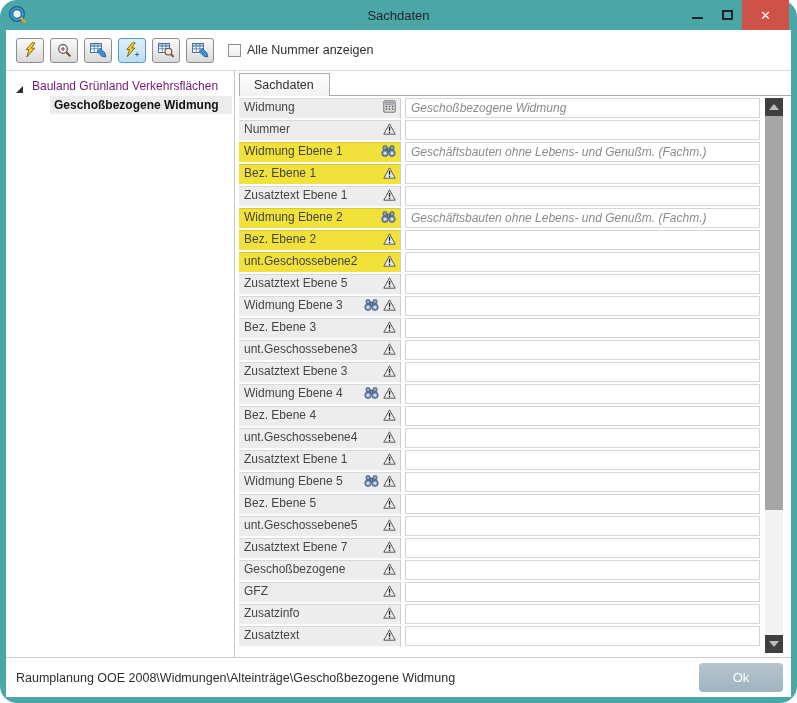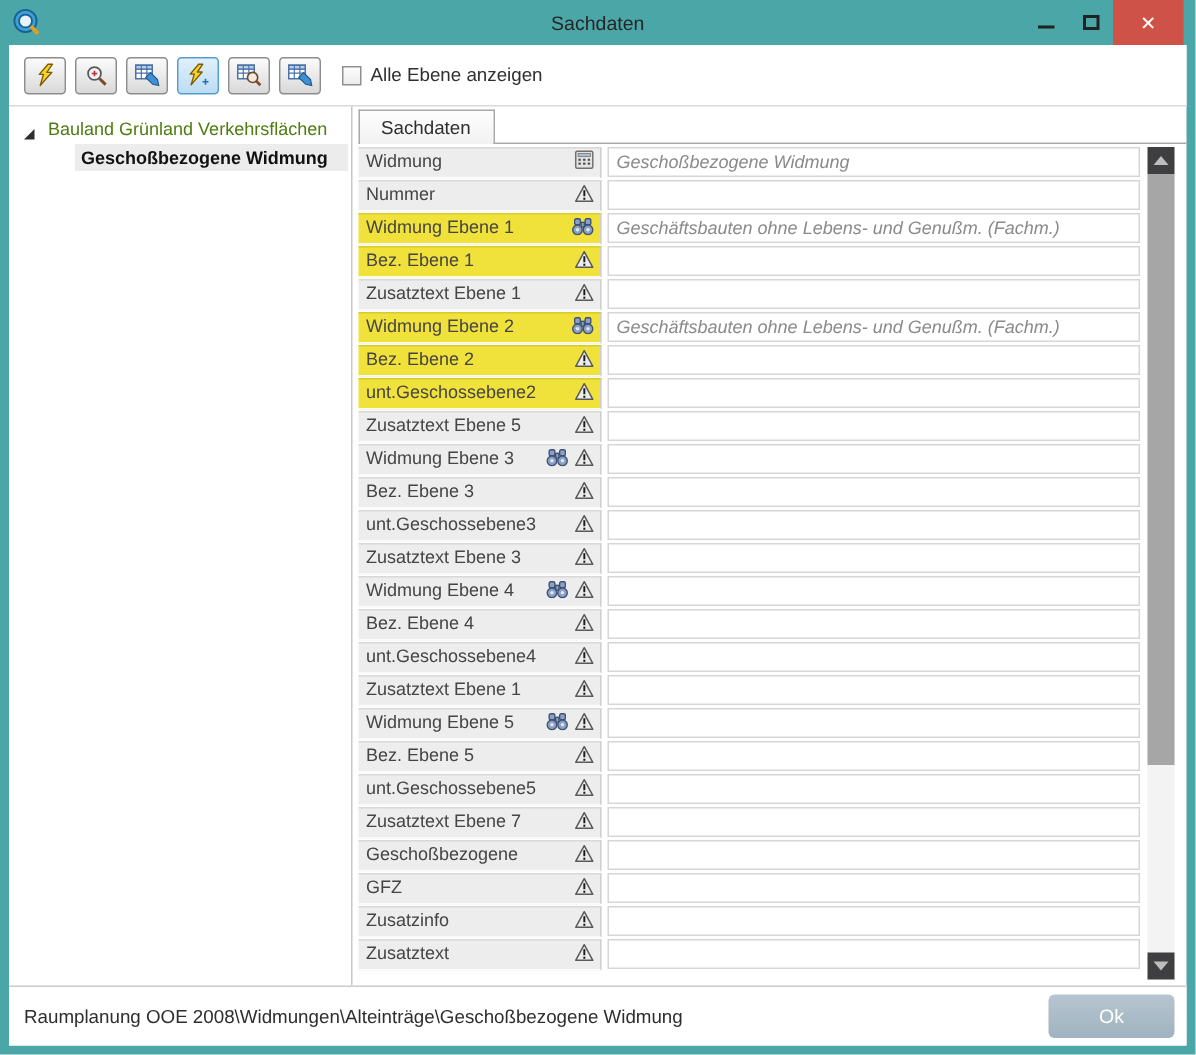--- a/index.html
+++ b/index.html
@@ -1,19 +1,19 @@
 <!DOCTYPE html>
 <html><head>
 <meta charset="utf-8">
 <style>
   * { box-sizing: border-box; margin: 0; padding: 0; }
   html,body { width: 797px; height: 703px; overflow: hidden; }
   body { font-family: "Liberation Sans", sans-serif; font-size: 12px; color: #3c3c3c; }
 
-  .window { position: absolute; inset: 0; background: #4ba6a8; }
+  .window { position: absolute; inset: 0; background: #4ba6a8; border-radius: 17px; }
 
   
   .titlebar { height: 30px; display: flex; align-items: center; position: relative; }
   .app-icon { margin-left: 8px; width: 20px; height: 20px; display: inline-flex; }
   .title { position: absolute; left: 0; right: 0; text-align: center; font-size: 13px; color: #262626; }
   .win-controls { position: absolute; right: 8px; top: 0; height: 30px; display: flex; align-items: stretch; }
   .cap-btn { width: 30px; display: flex; align-items: center; justify-content: center; cursor: default; }
   .glyph-min { width: 11px; height: 2px; background: #222; margin-top: 6px; }
   .glyph-max { width: 11px; height: 10px; border: 2px solid #222; background: transparent; }
   .btn-close { width: 47px; background: #ce5247; color: #fff; font-size: 13px; display: flex; align-items: center; justify-content: center; }
@@ -25,21 +25,21 @@
   .toolbar { height: 41px; display: flex; align-items: center; padding-left: 10px; border-bottom: 1px solid #d9d9d9; background: #fff; flex: 0 0 auto; }
   .tb-btn { width: 28px; height: 25px; border: 1px solid #8c8c8c; border-radius: 3px; background: linear-gradient(#fbfbfb, #d9d9d9); display: inline-flex; align-items: center; justify-content: center; margin-right: 6px; }
   .tb-btn.active { background: linear-gradient(#e1f0fb, #bcdcf2); border-color: #4f9cd1; }
   .chk-wrap { display: inline-flex; align-items: center; margin-left: 8px; }
   .checkbox { width: 13px; height: 13px; border: 1px solid #8f8f8f; background: linear-gradient(#fdfdfd,#ececec); display: inline-block; }
   .chk-label { margin-left: 6px; font-size: 12.5px; color: #2f2f2f; }
 
   
   .main { flex: 1 1 auto; display: flex; min-height: 0; }
   .tree-panel { width: 229px; border-right: 1px solid #c6c6c6; padding-top: 6px; flex: 0 0 auto; }
-  .tree-root { display: flex; align-items: flex-end; padding: 2px 0 2px 10px; color: #4d7c0f; }
+  .tree-root { display: flex; align-items: flex-end; padding: 2px 0 2px 10px; color: #701a75; }
   .expander { width: 0; height: 0; border-bottom: 7px solid #2e2e2e; border-left: 7px solid transparent; margin-right: 9px; margin-top: -2px; }
   .tree-child { margin: 1px 2px 0 44px; padding: 2px 4px; font-weight: bold; color: #111; }
   .tree-child.selected { background: #ececec; }
 
   .form-panel { flex: 1 1 auto; display: flex; flex-direction: column; padding-left: 4px; min-width: 0; }
   .tab-strip { height: 24px; display: flex; align-items: flex-end; flex: 0 0 auto; }
   .tab { position: relative; z-index: 2; margin-bottom: -1px; border: 1px solid #a9a9a9; border-bottom: none; background: linear-gradient(#fefefe, #f2f2f2); padding: 4px 15px 4px 14px; font-size: 12.5px; color: #2e2e2e; }
   .form-body { flex: 1 1 auto; border-top: 1px solid #a9a9a9; display: flex; padding-top: 2px; min-height: 0; }
 
   .rows { flex: 1 1 auto; min-width: 0; }
@@ -148,21 +148,21 @@
                 <rect x="0.5" y="1.5" width="11" height="9" fill="#ffffff" stroke="#4a72a8"></rect>
                 <rect x="0.5" y="1.5" width="11" height="2.6" fill="#b9cfe8" stroke="#4a72a8"></rect>
                 <path d="M0.5 6.8 H11.5 M4.2 1.5 V10.5 M7.9 1.5 V10.5" stroke="#4a72a8" stroke-width="0.8"></path>
                 <path d="M10.4 6.4 L15 11 L15.8 15 L11.8 14.2 L7.2 9.6 Z" fill="#3f8fd6" stroke="#1f5a8e" stroke-width="0.8"></path>
               </svg>
             </span>
           </span>
         </span>
       <span class="chk-wrap">
         <span class="checkbox"></span>
-        <span class="chk-label">Alle Ebene anzeigen</span>
+        <span class="chk-label">Alle Nummer anzeigen</span>
       </span>
     </div>
 
     <div class="main">
 
       <div class="tree-panel">
         <div class="tree-root">
           <span class="expander"></span>
           <span>Bauland Grünland Verkehrsflächen</span>
         </div>

